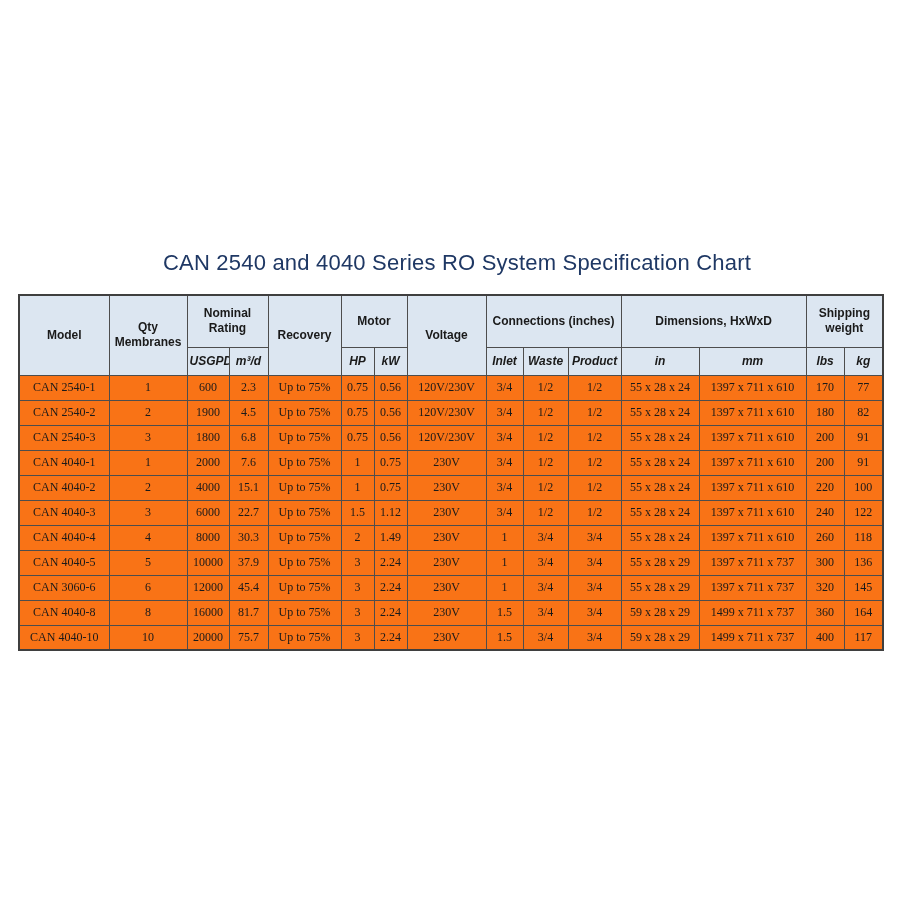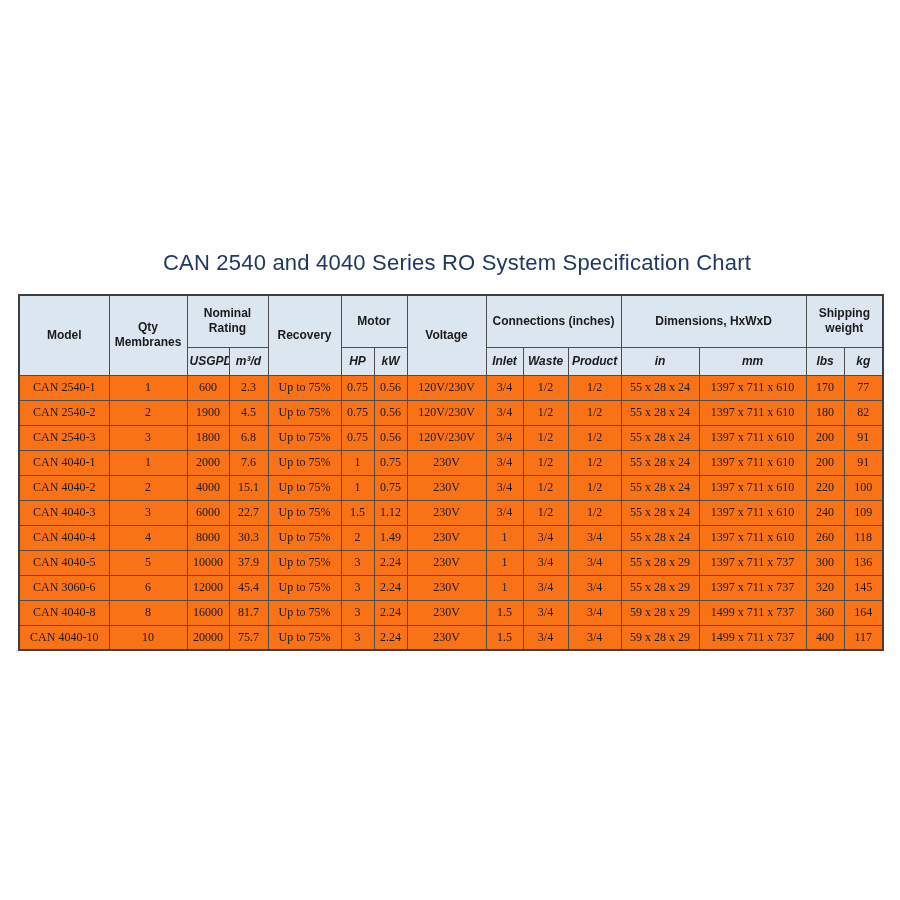--- a/index.html
+++ b/index.html
@@ -201,21 +201,21 @@
           <td>Up to 75%</td>
           <td>1.5</td>
           <td>1.12</td>
           <td>230V</td>
           <td>3/4</td>
           <td>1/2</td>
           <td>1/2</td>
           <td>55 x 28 x 24</td>
           <td>1397 x 711 x 610</td>
           <td>240</td>
-          <td>109</td>
+          <td>122</td>
         </tr>
         <tr>
           <td>CAN 4040-4</td>
           <td>4</td>
           <td>8000</td>
           <td>30.3</td>
           <td>Up to 75%</td>
           <td>2</td>
           <td>1.49</td>
           <td>230V</td>

